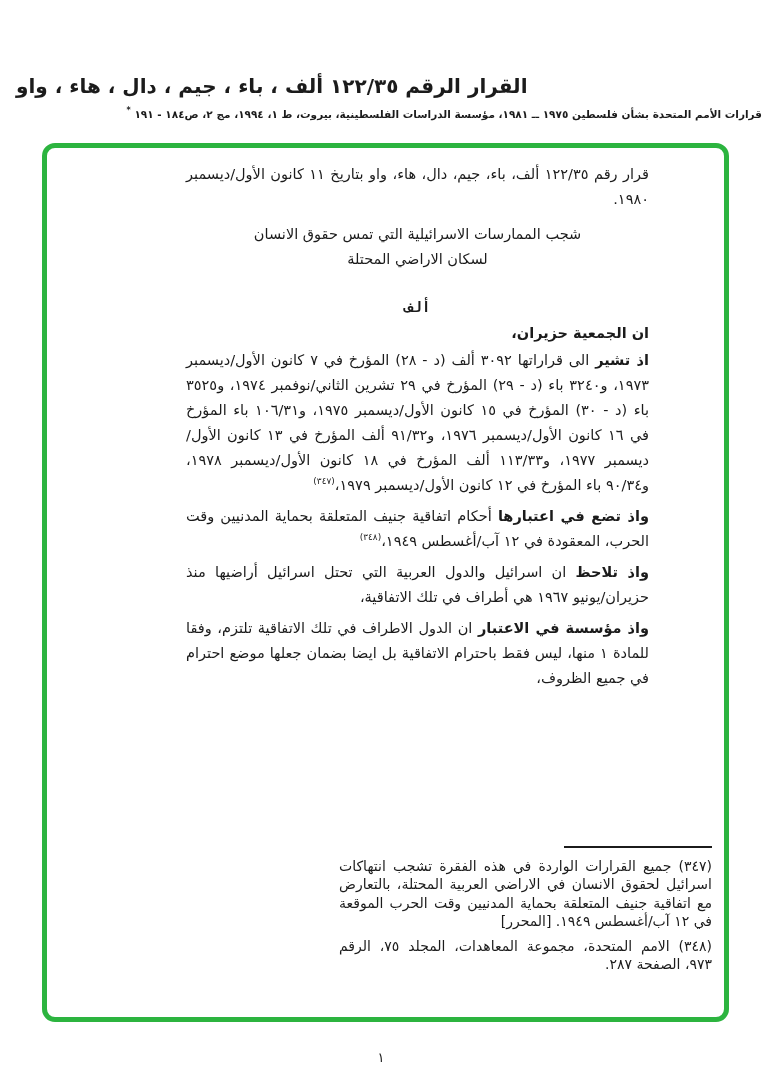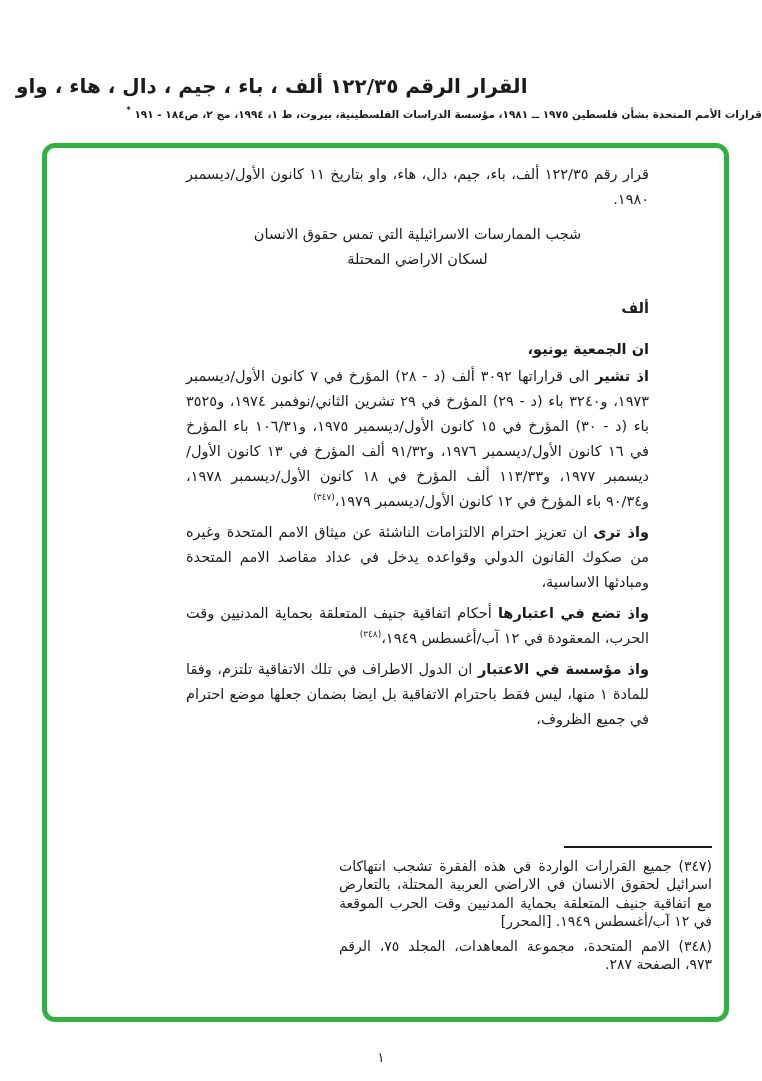--- a/index.html
+++ b/index.html
@@ -37,21 +37,21 @@
   .main-text {
     margin: 14px 75px 0 0;
     width: 463px;
     font-size: 14.5px;
     line-height: 25px;
     text-align: justify;
   }
   .res-heading { margin-bottom: 10px; }
   .subject { text-align: center; font-weight: 400; }
   .subject-block { margin-bottom: 24px; }
-  .section-letter { font-weight: 700; margin-bottom: 16px; }
+  .section-letter { text-align: center; font-weight: 700; margin-bottom: 0; font-family: Liberation Mono, monospace; }
   .preamble-intro { font-weight: 700; margin-bottom: 2px; }
   .para { margin-bottom: 6px; }
   .para .lead { font-weight: 700; }
   sup.ref { font-size: 9px; line-height: 0; }
 
   
   .fn-area {
     position: absolute; top: 684px; right: 12px;
     width: 373px;
     font-size: 14px; line-height: 18.5px;
@@ -81,28 +81,28 @@
 
         <p class="res-heading">قرار رقم ١٢٢/٣٥ ألف، باء، جيم، دال، هاء، واو بتاريخ ١١ كانون الأول/ديسمبر ١٩٨٠.</p>
 
         <div class="subject-block">
           <div class="subject">شجب الممارسات الاسرائيلية التي تمس حقوق الانسان</div>
           <div class="subject">لسكان الاراضي المحتلة</div>
         </div>
 
         <div class="section-letter">ألف</div>
 
-        <p class="preamble-intro">ان الجمعية يونيو،</p>
+        <p class="preamble-intro">ان الجمعية حزيران،</p>
 
         <p class="para"><span class="lead">اذ تشير</span><span> الى قراراتها ٣٠٩٢ ألف (د - ٢٨) المؤرخ في ٧ كانون الأول/ديسمبر ١٩٧٣، و٣٢٤٠ باء (د - ٢٩) المؤرخ في ٢٩ تشرين الثاني/نوفمبر ١٩٧٤، و٣٥٢٥ باء (د - ٣٠) المؤرخ في ١٥ كانون الأول/ديسمبر ١٩٧٥، و١٠٦/٣١ باء المؤرخ في ١٦ كانون الأول/ديسمبر ١٩٧٦، و٩١/٣٢ ألف المؤرخ في ١٣ كانون الأول/ديسمبر ١٩٧٧، و١١٣/٣٣ ألف المؤرخ في ١٨ كانون الأول/ديسمبر ١٩٧٨، و٩٠/٣٤ باء المؤرخ في ١٢ كانون الأول/ديسمبر ١٩٧٩،</span><sup class="ref">(٣٤٧)</sup></p>
 
-        <p class="para"><span class="lead">واذ ترى</span><span> ان تعزيز احترام الالتزامات الناشئة عن ميثاق الامم المتحدة وغيره من صكوك القانون الدولي وقواعده يدخل في عداد مقاصد الامم المتحدة ومبادئها الاساسية،</span><sup class="ref"></sup></p>
 
         <p class="para"><span class="lead">واذ تضع في اعتبارها</span><span> أحكام اتفاقية جنيف المتعلقة بحماية المدنيين وقت الحرب، المعقودة في ١٢ آب/أغسطس ١٩٤٩،</span><sup class="ref">(٣٤٨)</sup></p>
 
+        <p class="para"><span class="lead">واذ تلاحظ</span><span> ان اسرائيل والدول العربية التي تحتل اسرائيل أراضيها منذ حزيران/يونيو ١٩٦٧ هي أطراف في تلك الاتفاقية،</span><sup class="ref"></sup></p>
 
         <p class="para"><span class="lead">واذ مؤسسة في الاعتبار</span><span> ان الدول الاطراف في تلك الاتفاقية تلتزم، وفقا للمادة ١ منها، ليس فقط باحترام الاتفاقية بل ايضا بضمان جعلها موضع احترام في جميع الظروف،</span><sup class="ref"></sup></p>
 
       </div>
 
       <div class="fn-area">
         <div class="fn-rule"></div>
 
         <p class="footnote"><span>(٣٤٧)</span> <span>جميع القرارات الواردة في هذه الفقرة تشجب انتهاكات اسرائيل لحقوق الانسان في الاراضي العربية المحتلة، بالتعارض مع اتفاقية جنيف المتعلقة بحماية المدنيين وقت الحرب الموقعة في ١٢ آب/أغسطس ١٩٤٩. [المحرر]</span></p>
 

